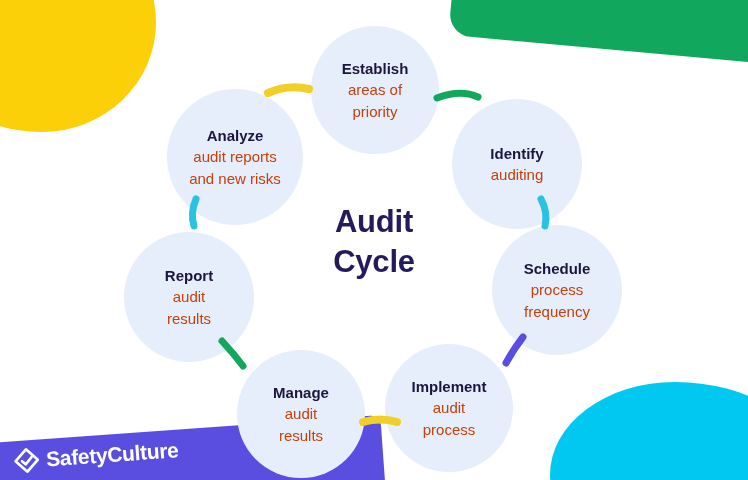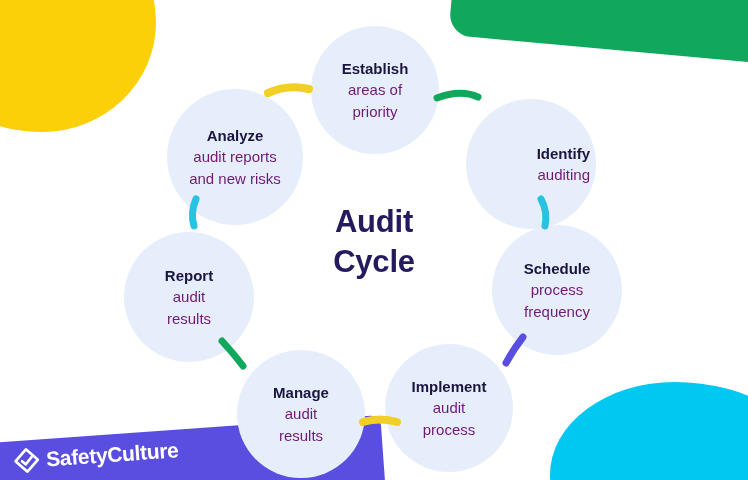--- a/index.html
+++ b/index.html
@@ -92,21 +92,21 @@
   }
   .node .node-title {
     font-weight: bold;
     font-size: 15px;
     line-height: 1.42;
     color: #1b1540;
   }
   .node .node-line {
     font-size: 15px;
     line-height: 1.42;
-    color: #701a75;
+    color: #c2410c;
   }
 
   svg.arcs {
     position: absolute;
     left: 0;
     top: 0;
     width: 748px;
     height: 480px;
     z-index: 5;
     pointer-events: none;
@@ -160,21 +160,21 @@
     <span>Audit</span>
     <span>Cycle</span>
   </div>
 
   <div class="node" style="left:311px; top:26px; width:128px; height:128px;">
     <div class="node-title">Establish</div>
     <div class="node-line">areas of</div>
     <div class="node-line">priority</div>
   </div>
 
-  <div class="node" style="left:466px; top:99px; width:130px; height:130px;align-items:flex-end;">
+  <div class="node" style="left:452px; top:99px; width:130px; height:130px;">
     <div class="node-title">Identify</div>
     <div class="node-line">auditing</div>
   </div>
 
   <div class="node" style="left:492px; top:225px; width:130px; height:130px;">
     <div class="node-title">Schedule</div>
     <div class="node-line">process</div>
     <div class="node-line">frequency</div>
   </div>
 

